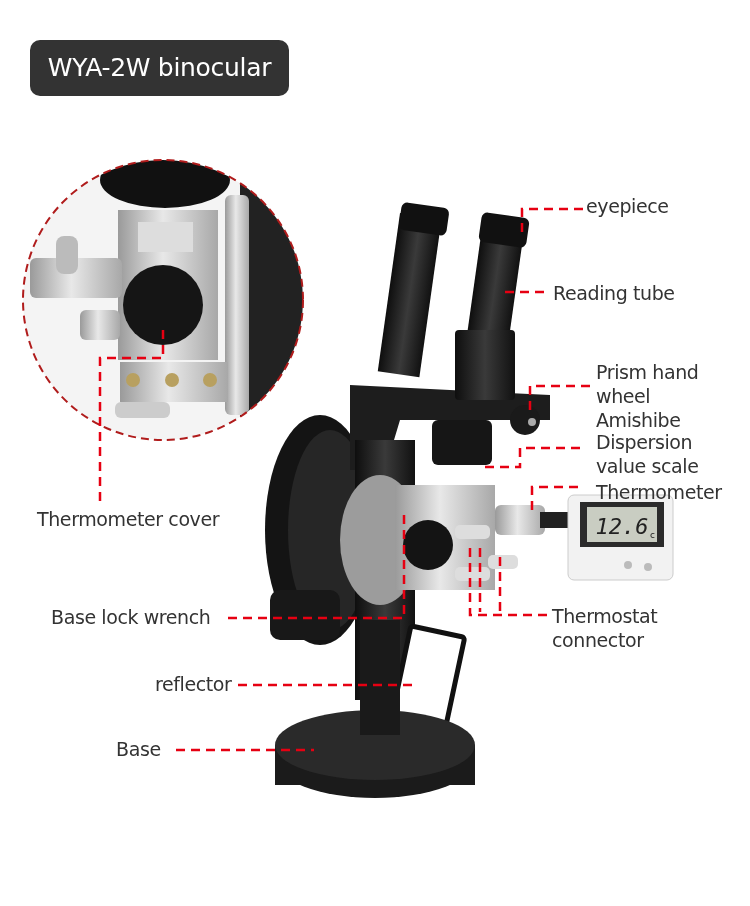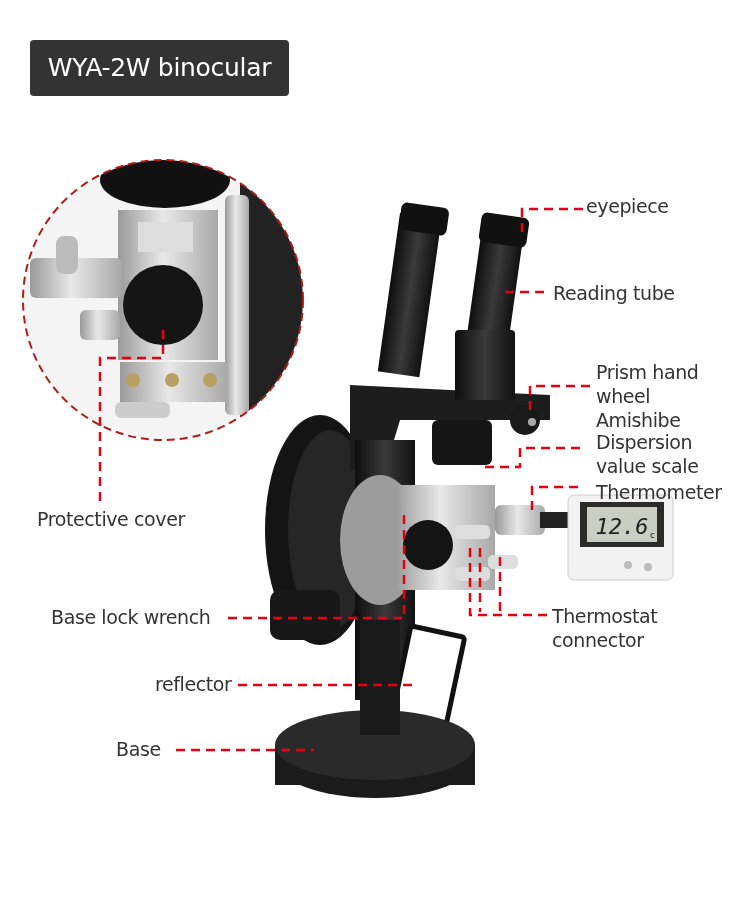--- a/index.html
+++ b/index.html
@@ -1,19 +1,19 @@
 <!DOCTYPE html>
 <html><head>
 <meta charset="utf-8">
 <style>
   html, body { margin: 0; padding: 0; background: #ffffff; }
   body { width: 750px; height: 906px; position: relative; overflow: hidden;
          font-family: "DejaVu Sans", "Liberation Sans", sans-serif; }
   .title-badge { position: absolute; left: 30px; top: 40px; width: 259px; height: 56px;
-                 background: #333333; border-radius: 4px; color: #ffffff;
+                 background: #333333; border-radius: 10px; color: #ffffff;
                  font-size: 25px; line-height: 56px; text-align: center; letter-spacing: -0.3px; }
   .label { position: absolute; color: #333333; font-size: 19px; line-height: 24px;
            letter-spacing: -0.4px; white-space: nowrap; }
   .label.two-line { white-space: normal; }
   .label span { display: block; }
   svg.art { position: absolute; left: 0; top: 0; }
 </style>
 </head>
 <body>
 
@@ -123,20 +123,20 @@
 <div class="label" style="left:553px; top:281px;">Reading tube</div>
 <div class="label two-line" style="left:596px; top:360px;">
   <span>Prism hand wheel</span>
   <span>Amishibe</span>
 </div>
 <div class="label two-line" style="left:596px; top:430px;">
   <span>Dispersion</span>
   <span>value scale</span>
 </div>
 <div class="label" style="left:596px; top:480px;">Thermometer</div>
-<div class="label" style="left:37px; top:507px;">Protective cover</div>
+<div class="label" style="left:37px; top:507px;">Thermometer cover</div>
 <div class="label" style="left:51px; top:605px;">Base lock wrench</div>
 <div class="label two-line" style="left:552px; top:604px;">
   <span>Thermostat</span>
   <span>connector</span>
 </div>
 <div class="label" style="left:155px; top:672px;">reflector</div>
 <div class="label" style="left:116px; top:737px;">Base</div>
 
 </body></html>

